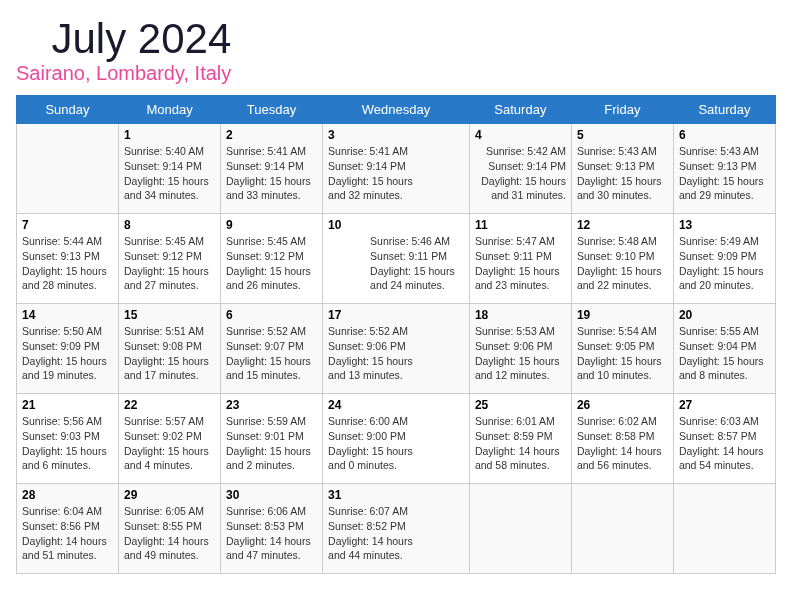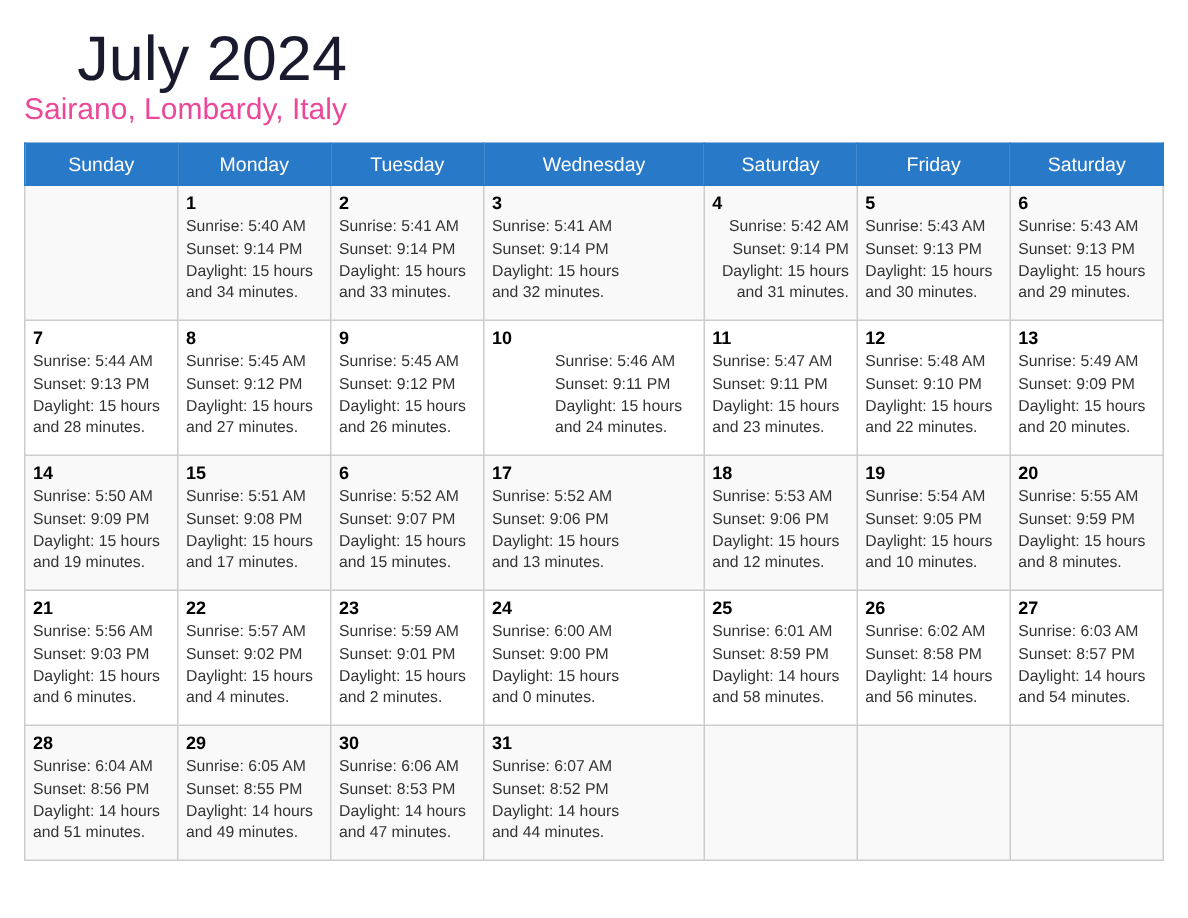--- a/index.html
+++ b/index.html
@@ -234,21 +234,21 @@
         <td>
           <span class="day-num">19</span>
           <div class="cell-info" style="white-space: pre-line;">Sunrise: 5:54 AM
 Sunset: 9:05 PM
 Daylight: 15 hours
 and 10 minutes.</div>
         </td>
         <td>
           <span class="day-num">20</span>
           <div class="cell-info" style="white-space: pre-line;">Sunrise: 5:55 AM
-Sunset: 9:59 PM
+Sunset: 9:04 PM
 Daylight: 15 hours
 and 8 minutes.</div>
         </td>
       </tr>
       <tr>
         <td>
           <span class="day-num">21</span>
           <div class="cell-info" style="white-space: pre-line;">Sunrise: 5:56 AM
 Sunset: 9:03 PM
 Daylight: 15 hours

